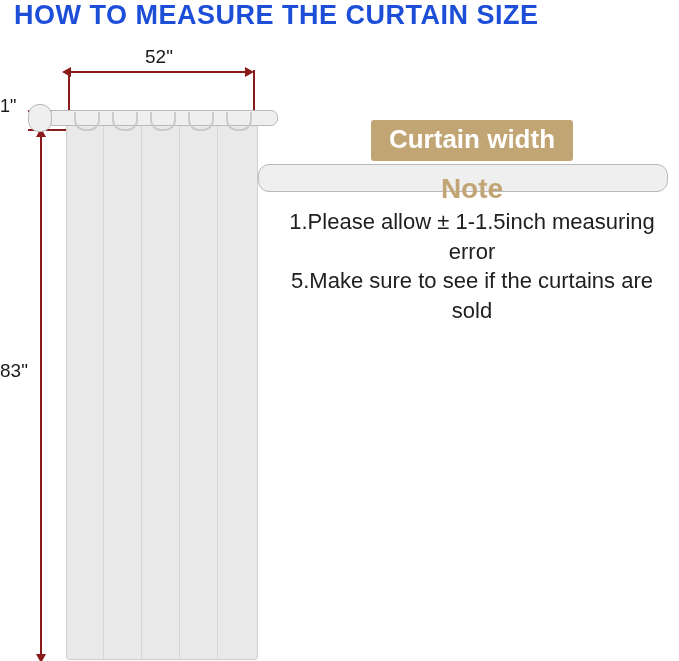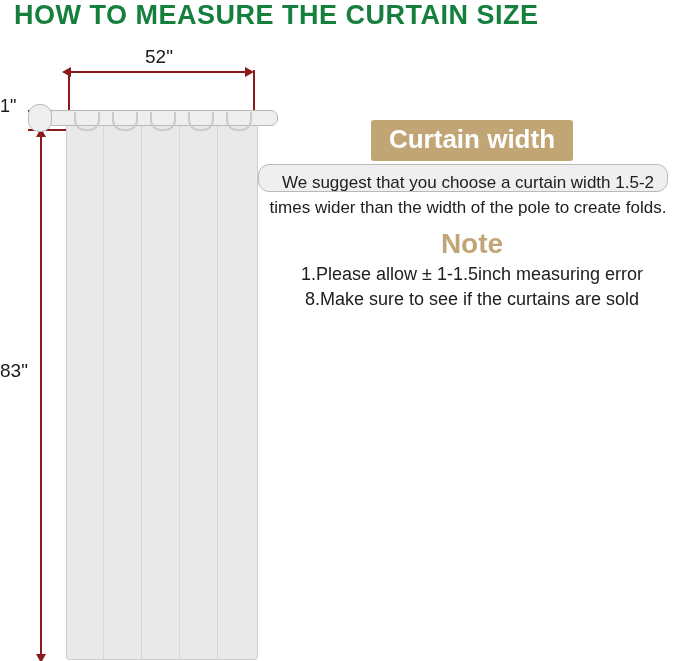--- a/index.html
+++ b/index.html
@@ -18,21 +18,21 @@
 
   
   .title {
     position: absolute;
     left: 14px;
     top: 0px;
     width: 650px;
     font-size: 27px;
     font-weight: bold;
     letter-spacing: 0.5px;
-    color: #15803d;
+    color: #1d4ed8;
     white-space: nowrap;
   }
 
   
   .diagram {
     position: absolute;
     left: 0;
     top: 44px;
     width: 270px;
     height: 617px;
@@ -150,21 +150,21 @@
     margin: 0 0 26px 0;
     white-space: nowrap;
   }
   .note-title {
     font-size: 28px;
     font-weight: bold;
     color: #c2a575;
     margin: 0 0 2px 0;
   }
   .note-line {
-    font-size: 18px;
+    font-size: 22px;
     line-height: 1.35;
     color: #202020;
     margin: 0;
   }
   .block { margin-bottom: 2px; }
 </style>
 </head>
 <body>
 
 <div class="title">HOW TO MEASURE THE CURTAIN SIZE</div>
@@ -206,22 +206,21 @@
   <div class="grommet" style="left:112px;"></div>
   <div class="grommet" style="left:150px;"></div>
   <div class="grommet" style="left:188px;"></div>
   <div class="grommet" style="left:226px;"></div>
 </div>
 
 <div class="right">
 
   <div class="block">
     <div class="tag">Curtain width</div>
-    <p class="para">We suggest that you choose a curtain width 1.5-2 times wider than the width of the pole to create folds.</p>
   </div>
 
 
   <div class="block">
     <div class="note-title">Note</div>
     <p class="note-line">1.Please allow ± 1-1.5inch measuring error</p>
-    <p class="note-line">8.Make sure to see if the curtains are sold</p>
+    <p class="note-line">5.Make sure to see if the curtains are sold</p>
   </div>
 </div>
 
 </body></html>

